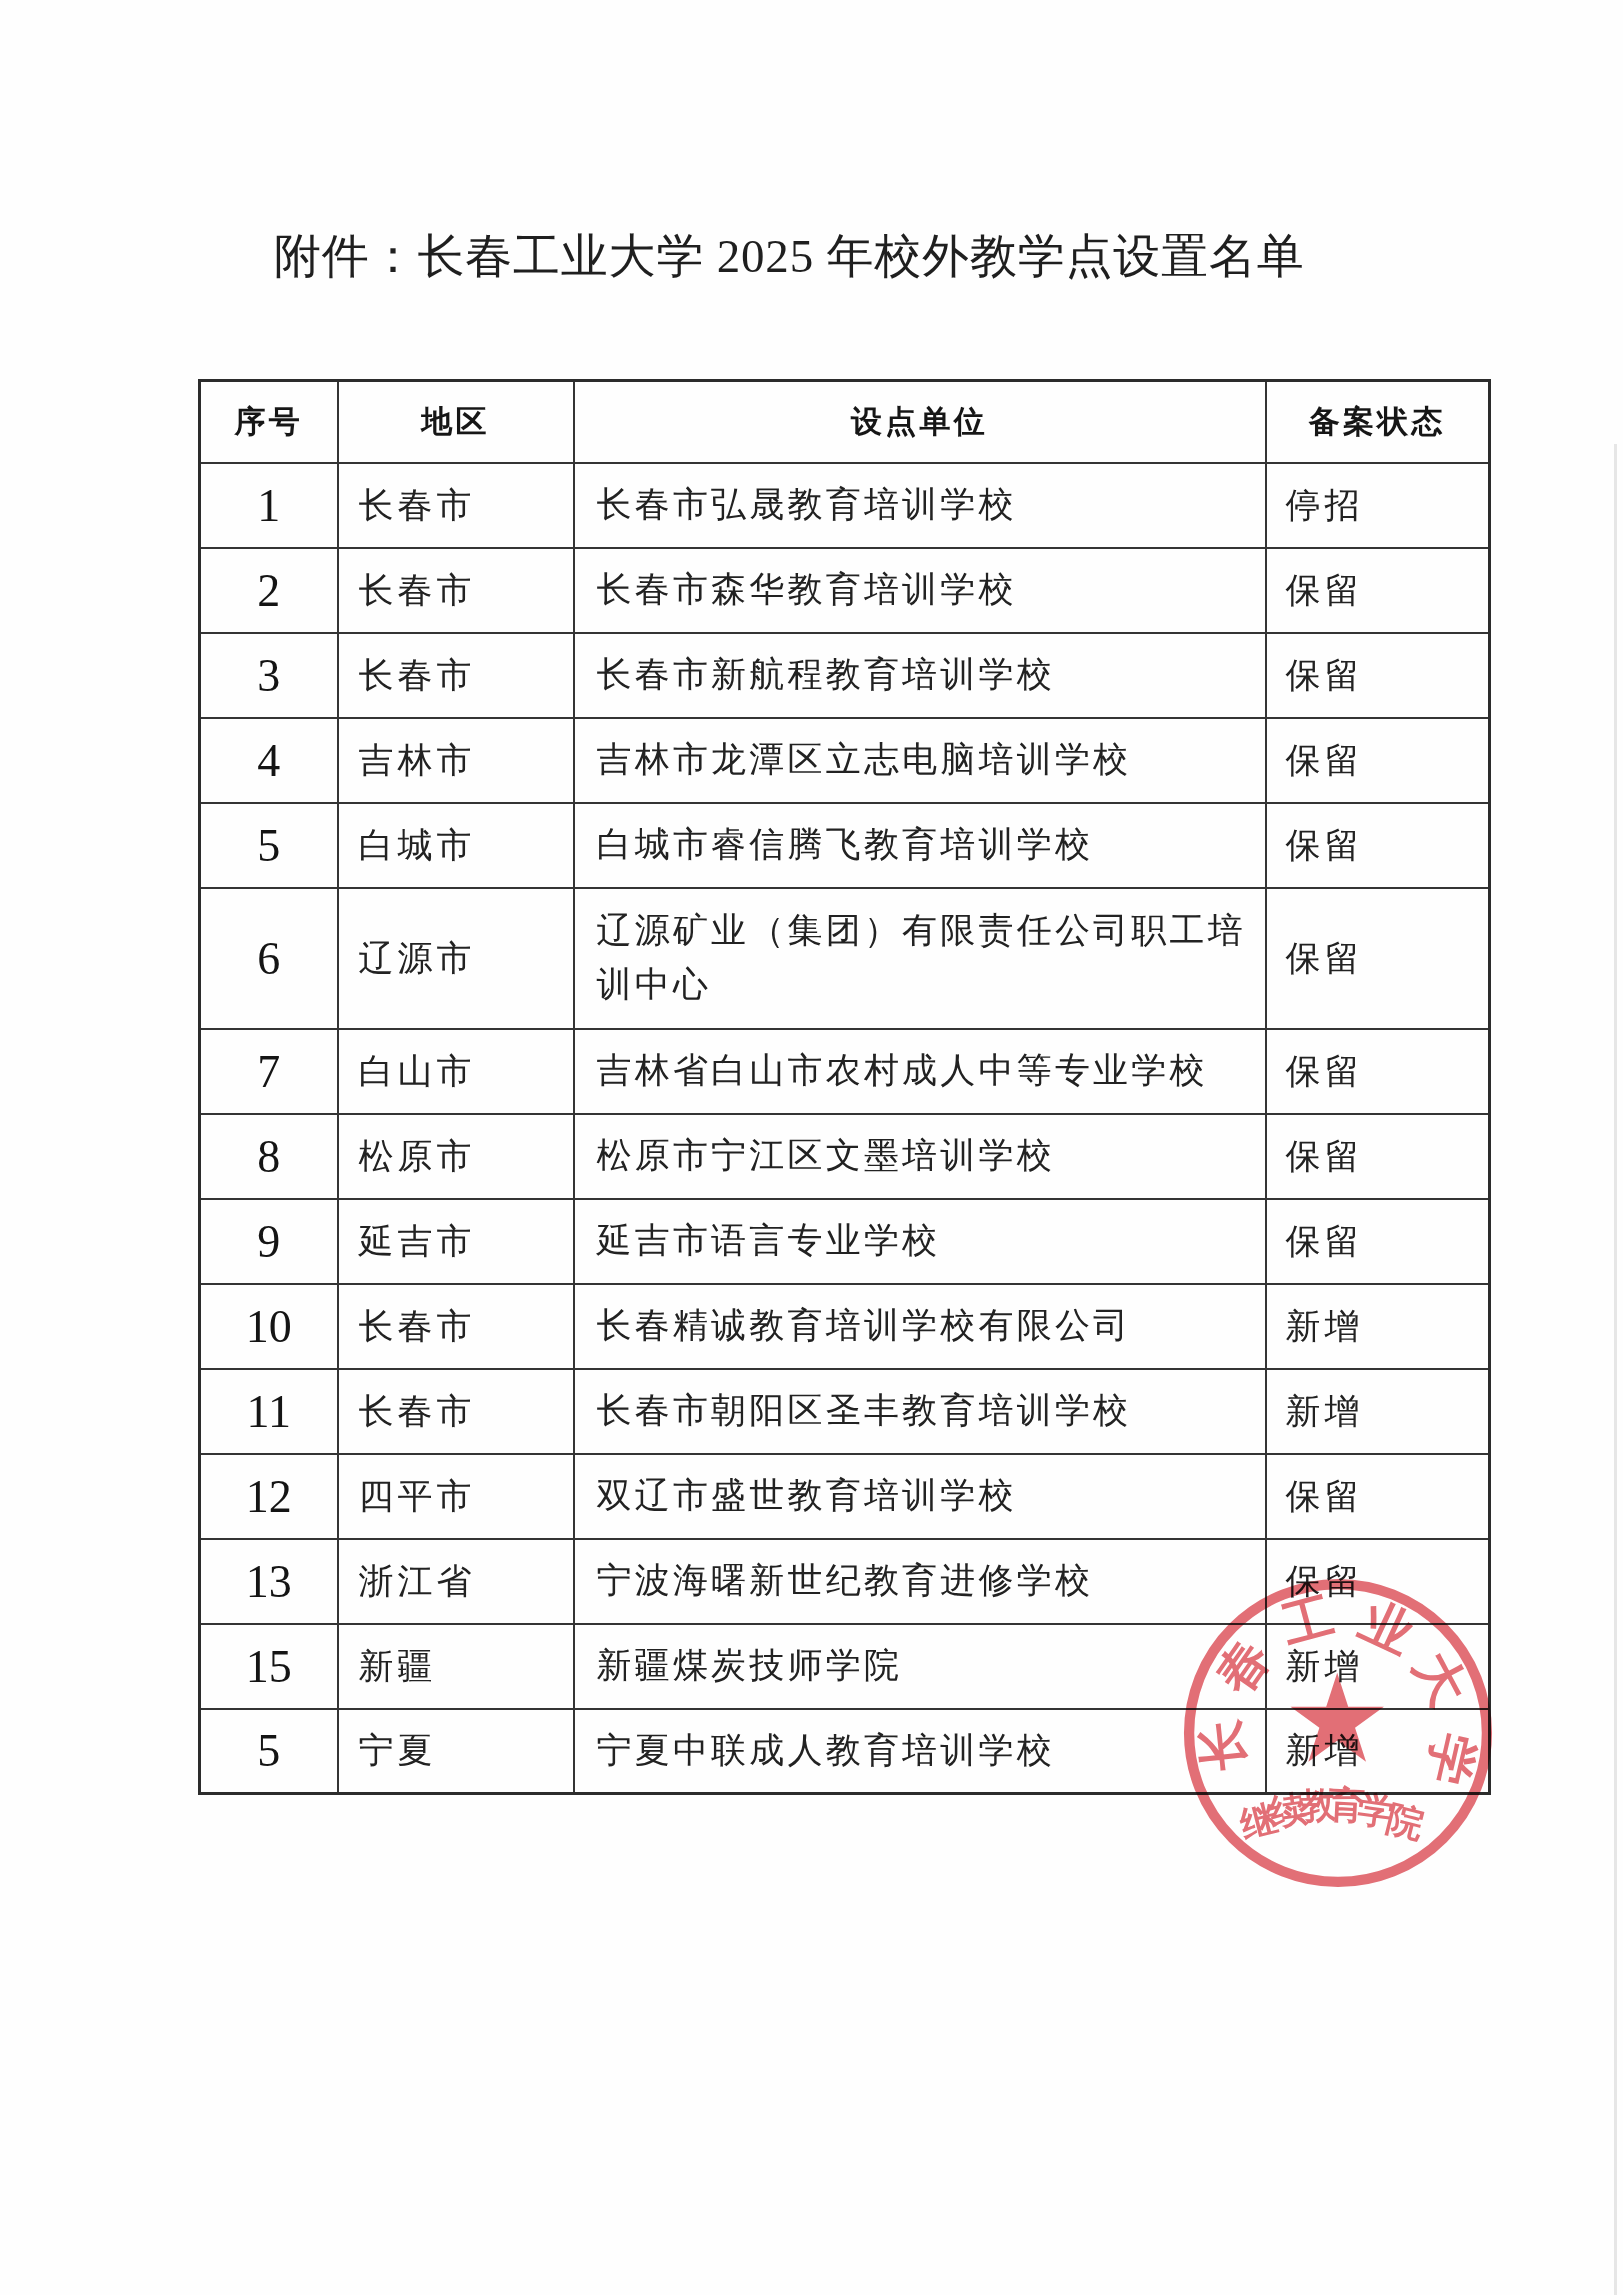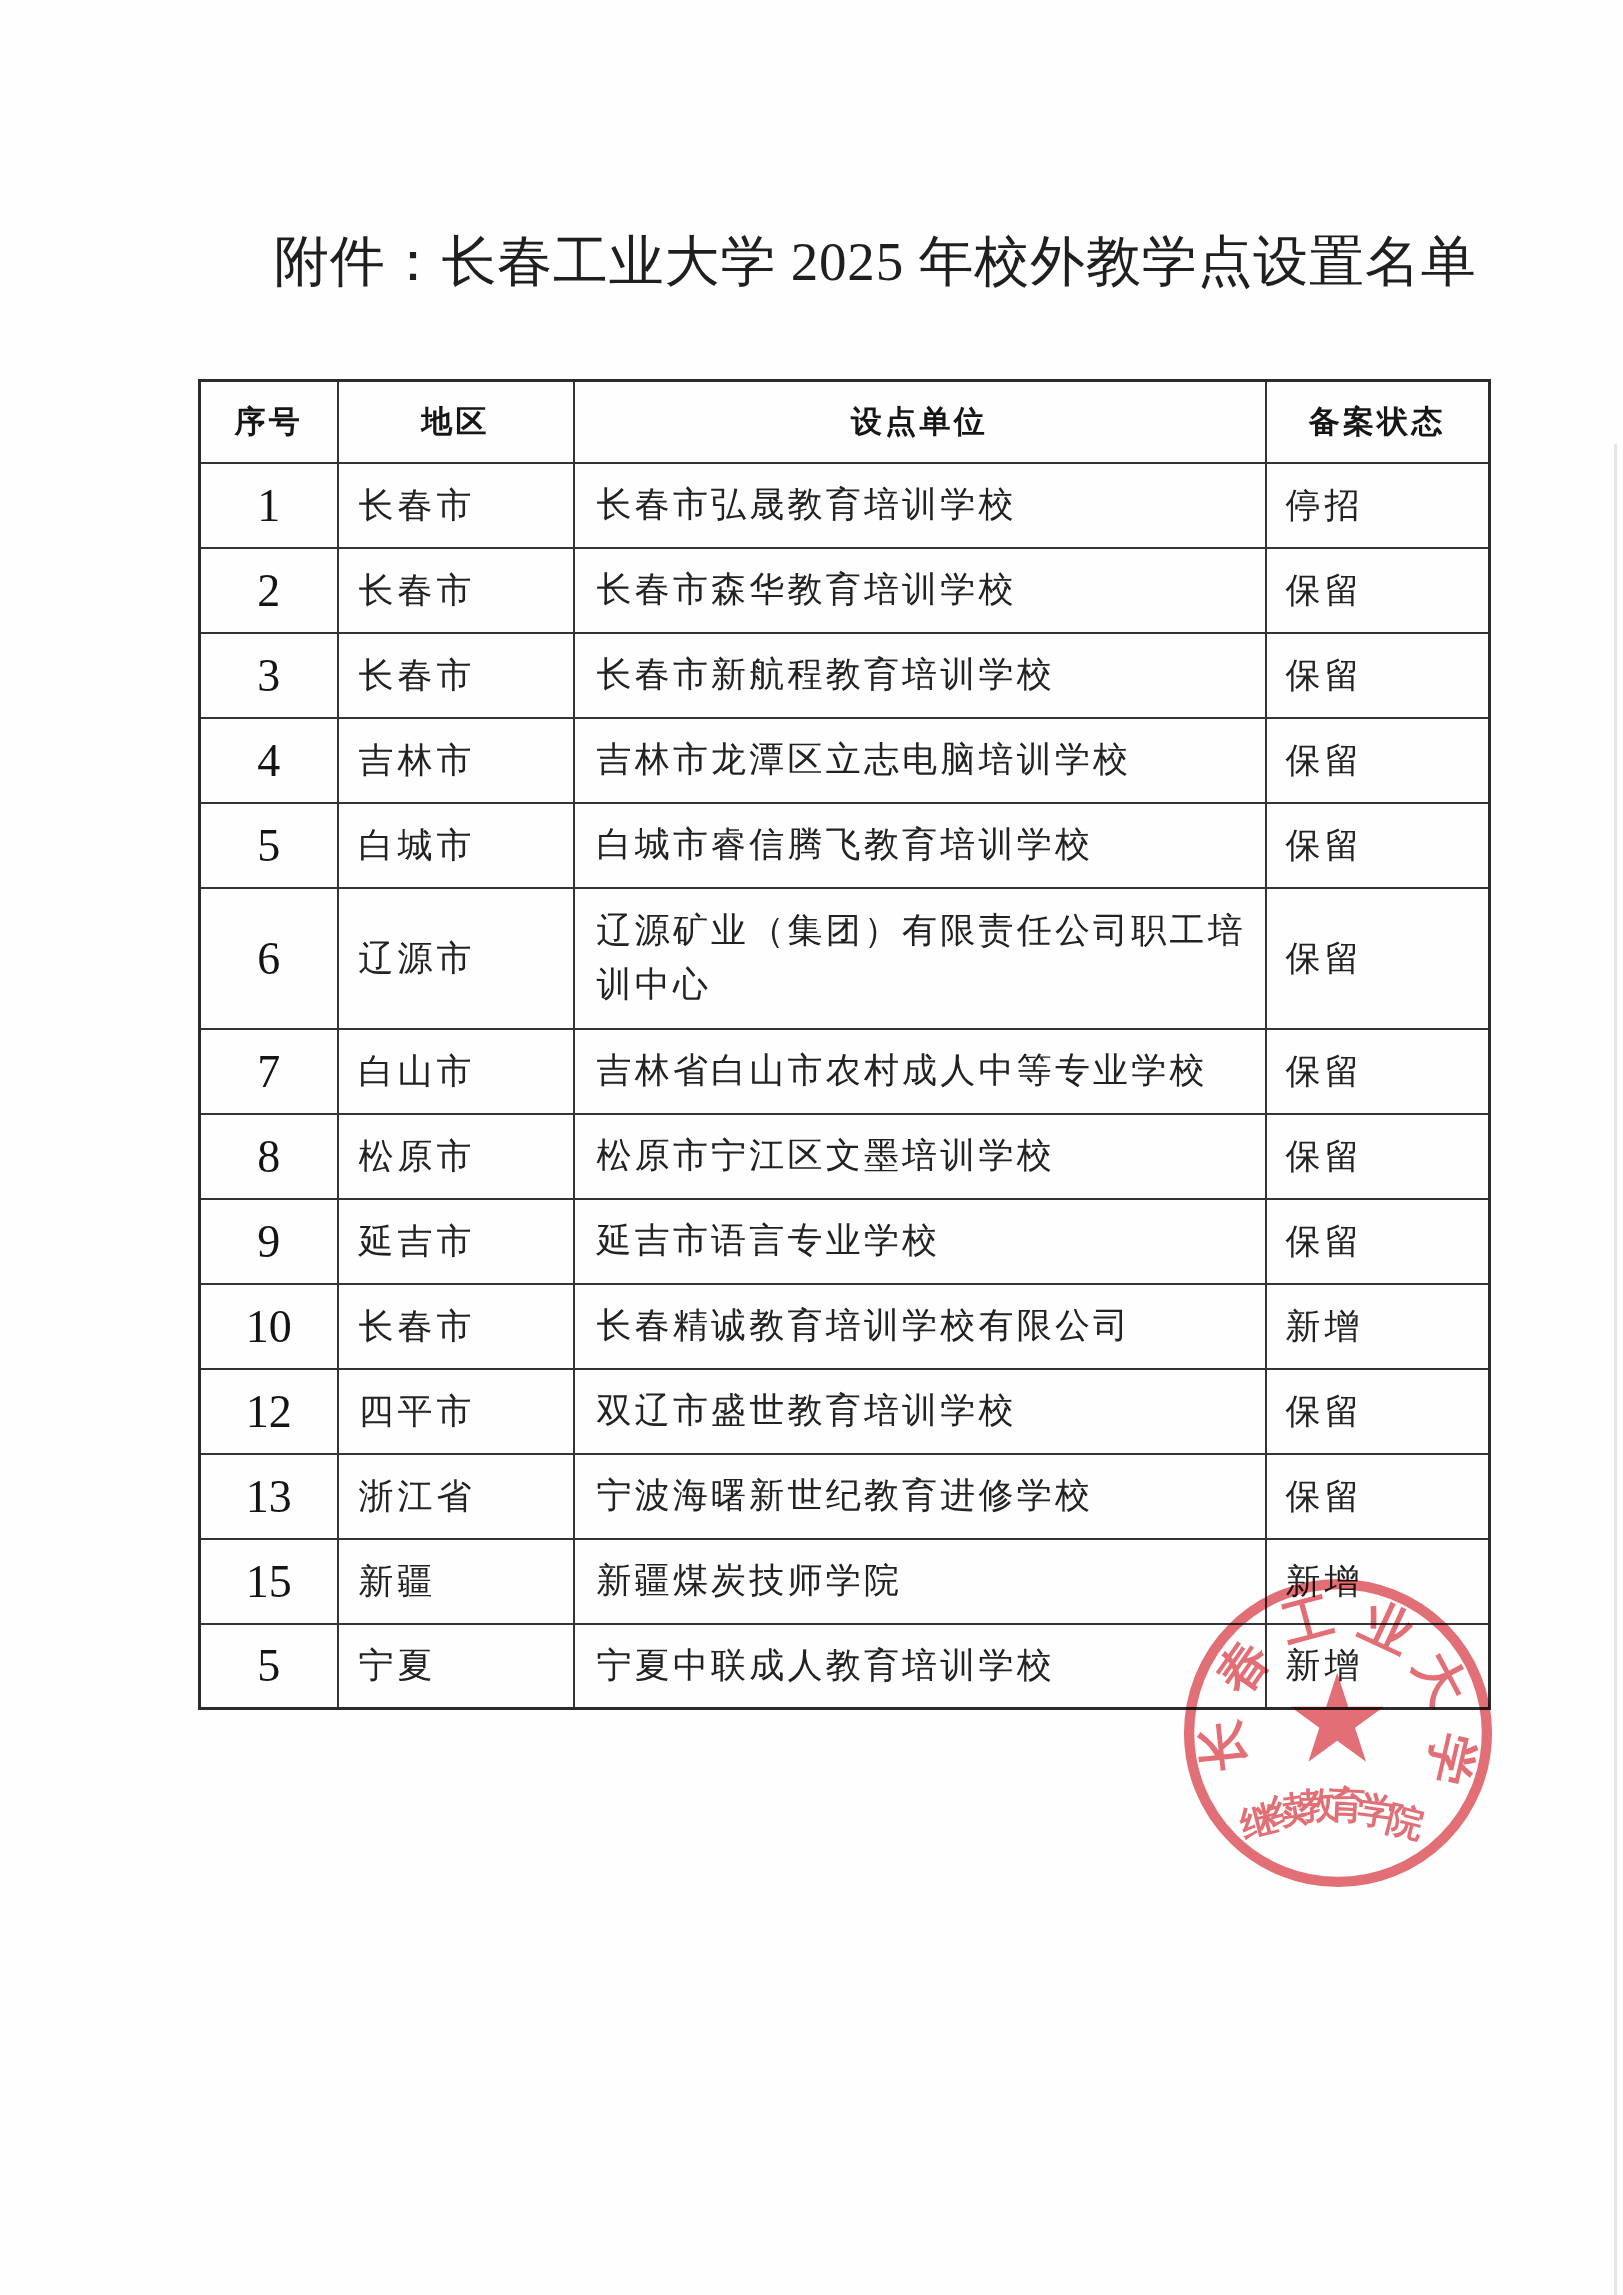--- a/index.html
+++ b/index.html
@@ -15,21 +15,21 @@
   }
   .page {
     position: absolute;
     inset: 0;
     background: #fefefe;
   }
   .doc-title {
     position: absolute;
     left: 274px;
     top: 225px;
-    font-size: 55px;
+    font-size: 47px;
     letter-spacing: 0.8px;
     color: #1f1f1f;
     white-space: nowrap;
   }
   table.register-table {
     position: absolute;
     left: 198px;
     top: 379px;
     width: 1290px;
     border-collapse: collapse;
@@ -176,20 +176,26 @@
         <tr data-name="table-row">
           <td data-name="cell-no">9</td>
           <td data-name="cell-region">延吉市</td>
           <td data-name="cell-unit">延吉市语言专业学校</td>
           <td data-name="cell-status">保留</td>
         </tr>
         <tr data-name="table-row">
           <td data-name="cell-no">10</td>
           <td data-name="cell-region">长春市</td>
           <td data-name="cell-unit">长春精诚教育培训学校有限公司</td>
+          <td data-name="cell-status">新增</td>
+        </tr>
+        <tr data-name="table-row">
+          <td data-name="cell-no">11</td>
+          <td data-name="cell-region">长春市</td>
+          <td data-name="cell-unit">长春市朝阳区圣丰教育培训学校</td>
           <td data-name="cell-status">新增</td>
         </tr>
         <tr data-name="table-row">
           <td data-name="cell-no">12</td>
           <td data-name="cell-region">四平市</td>
           <td data-name="cell-unit">双辽市盛世教育培训学校</td>
           <td data-name="cell-status">保留</td>
         </tr>
         <tr data-name="table-row">
           <td data-name="cell-no">13</td>

